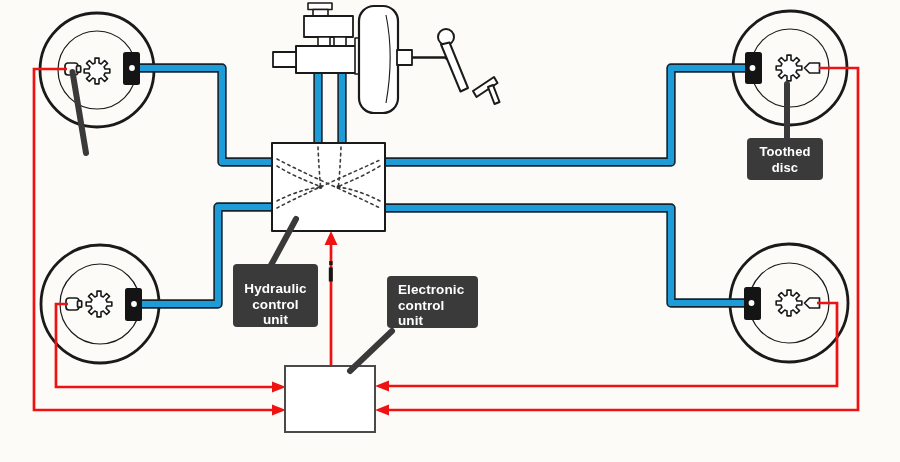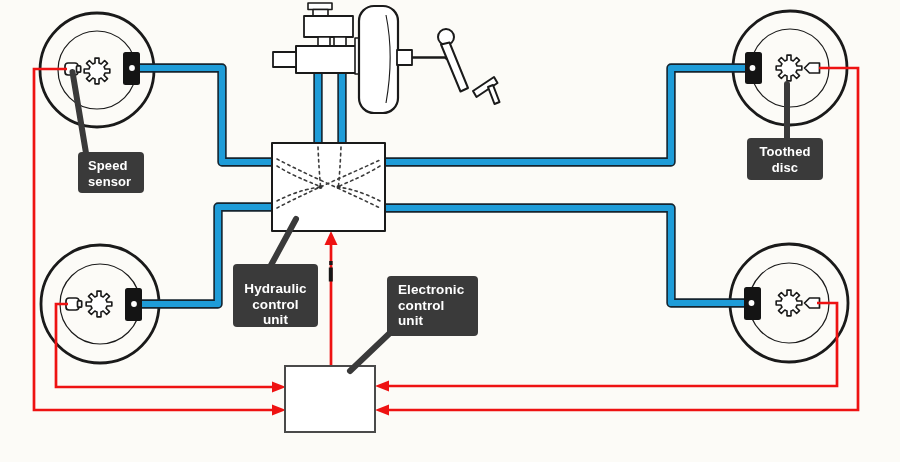--- a/index.html
+++ b/index.html
@@ -26,21 +26,21 @@
     position:absolute;box-sizing:border-box;
     background:var(--label-background,#3a3a3a);
     color:var(--label-text,#ffffff);
     font-weight:bold;font-size:13px;line-height:15.5px;
     border-radius:4px;letter-spacing:.1px;
   }
   .label .ln{white-space:nowrap;}
   .label-speed{left:78px;top:152px;width:66px;height:41px;padding:6px 0 0 10px;}
   .label-toothed{left:747px;top:138px;width:76px;height:42px;padding-top:6px;text-align:center;}
   .label-hydraulic{left:233px;top:264px;width:85px;height:63px;padding-top:17px;text-align:center;font-size:13.5px;}
-  .label-electronic{left:387px;top:276px;width:91px;height:60px;padding:6px 0 0 11px;font-size:13.5px;}
+  .label-electronic{left:387px;top:276px;width:91px;height:52px;padding:6px 0 0 11px;font-size:13.5px;}
 </style>
 </head>
 <body>
 
 <div class="stage">
 
 <svg width="900" height="462" viewBox="0 0 900 462">
   <defs>
     <g id="gear">
       <path d="M7.96 -1.98 L12.84 -2.03 L12.84 2.03 L7.96 1.98 L7.58 3.14
@@ -168,24 +168,20 @@
   <rect x="285" y="366" width="90" height="66" fill="#ffffff" stroke="#4a4a4a" stroke-width="2"></rect>
 
   <g>
     <path class="pointer" d="M72.5 72 L86 153"></path>
     <path class="pointer" d="M787 84 L787 153"></path>
     <path class="pointer" d="M296 219 L270 267"></path>
     <path class="pointer" d="M392 331 L350 371"></path>
   </g>
 </svg>
 
-<div class="label label-speed">
-  <div class="ln">Speed</div>
-  <div class="ln">sensor</div>
-</div>
 
 <div class="label label-toothed">
   <div class="ln">Toothed</div>
   <div class="ln">disc</div>
 </div>
 
 <div class="label label-hydraulic">
   <div class="ln">Hydraulic</div>
   <div class="ln">control</div>
   <div class="ln">unit</div>

